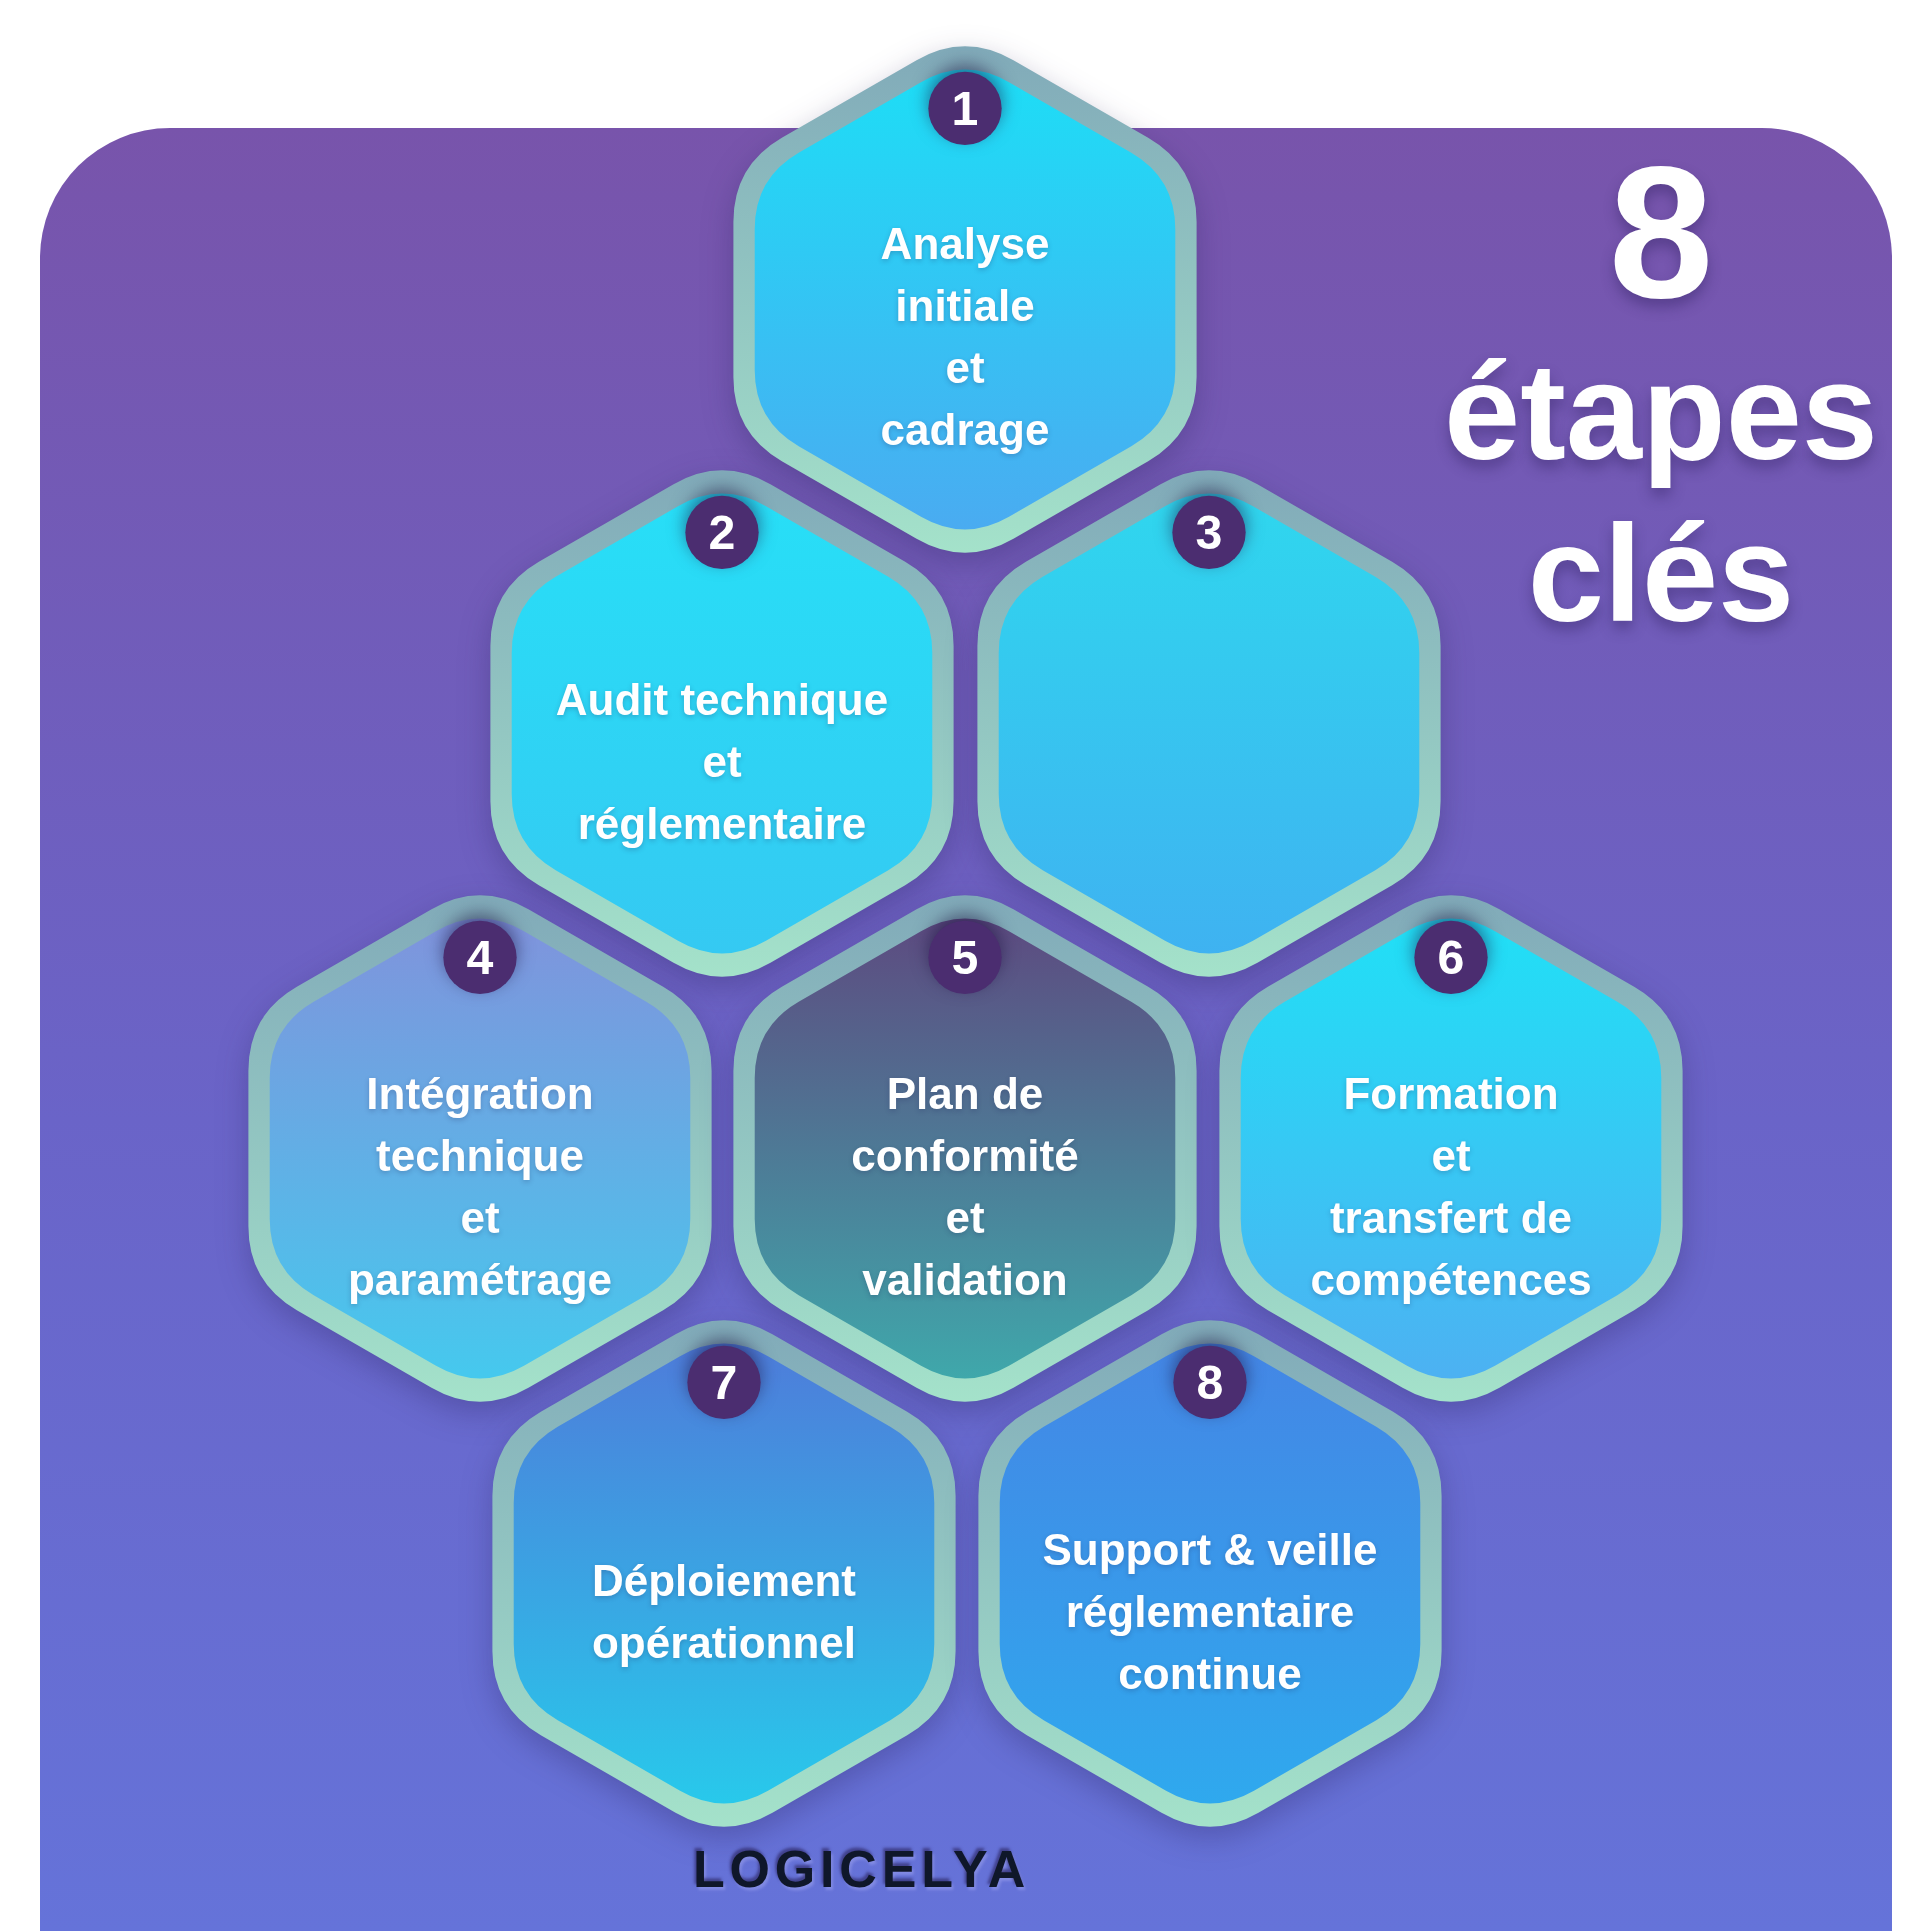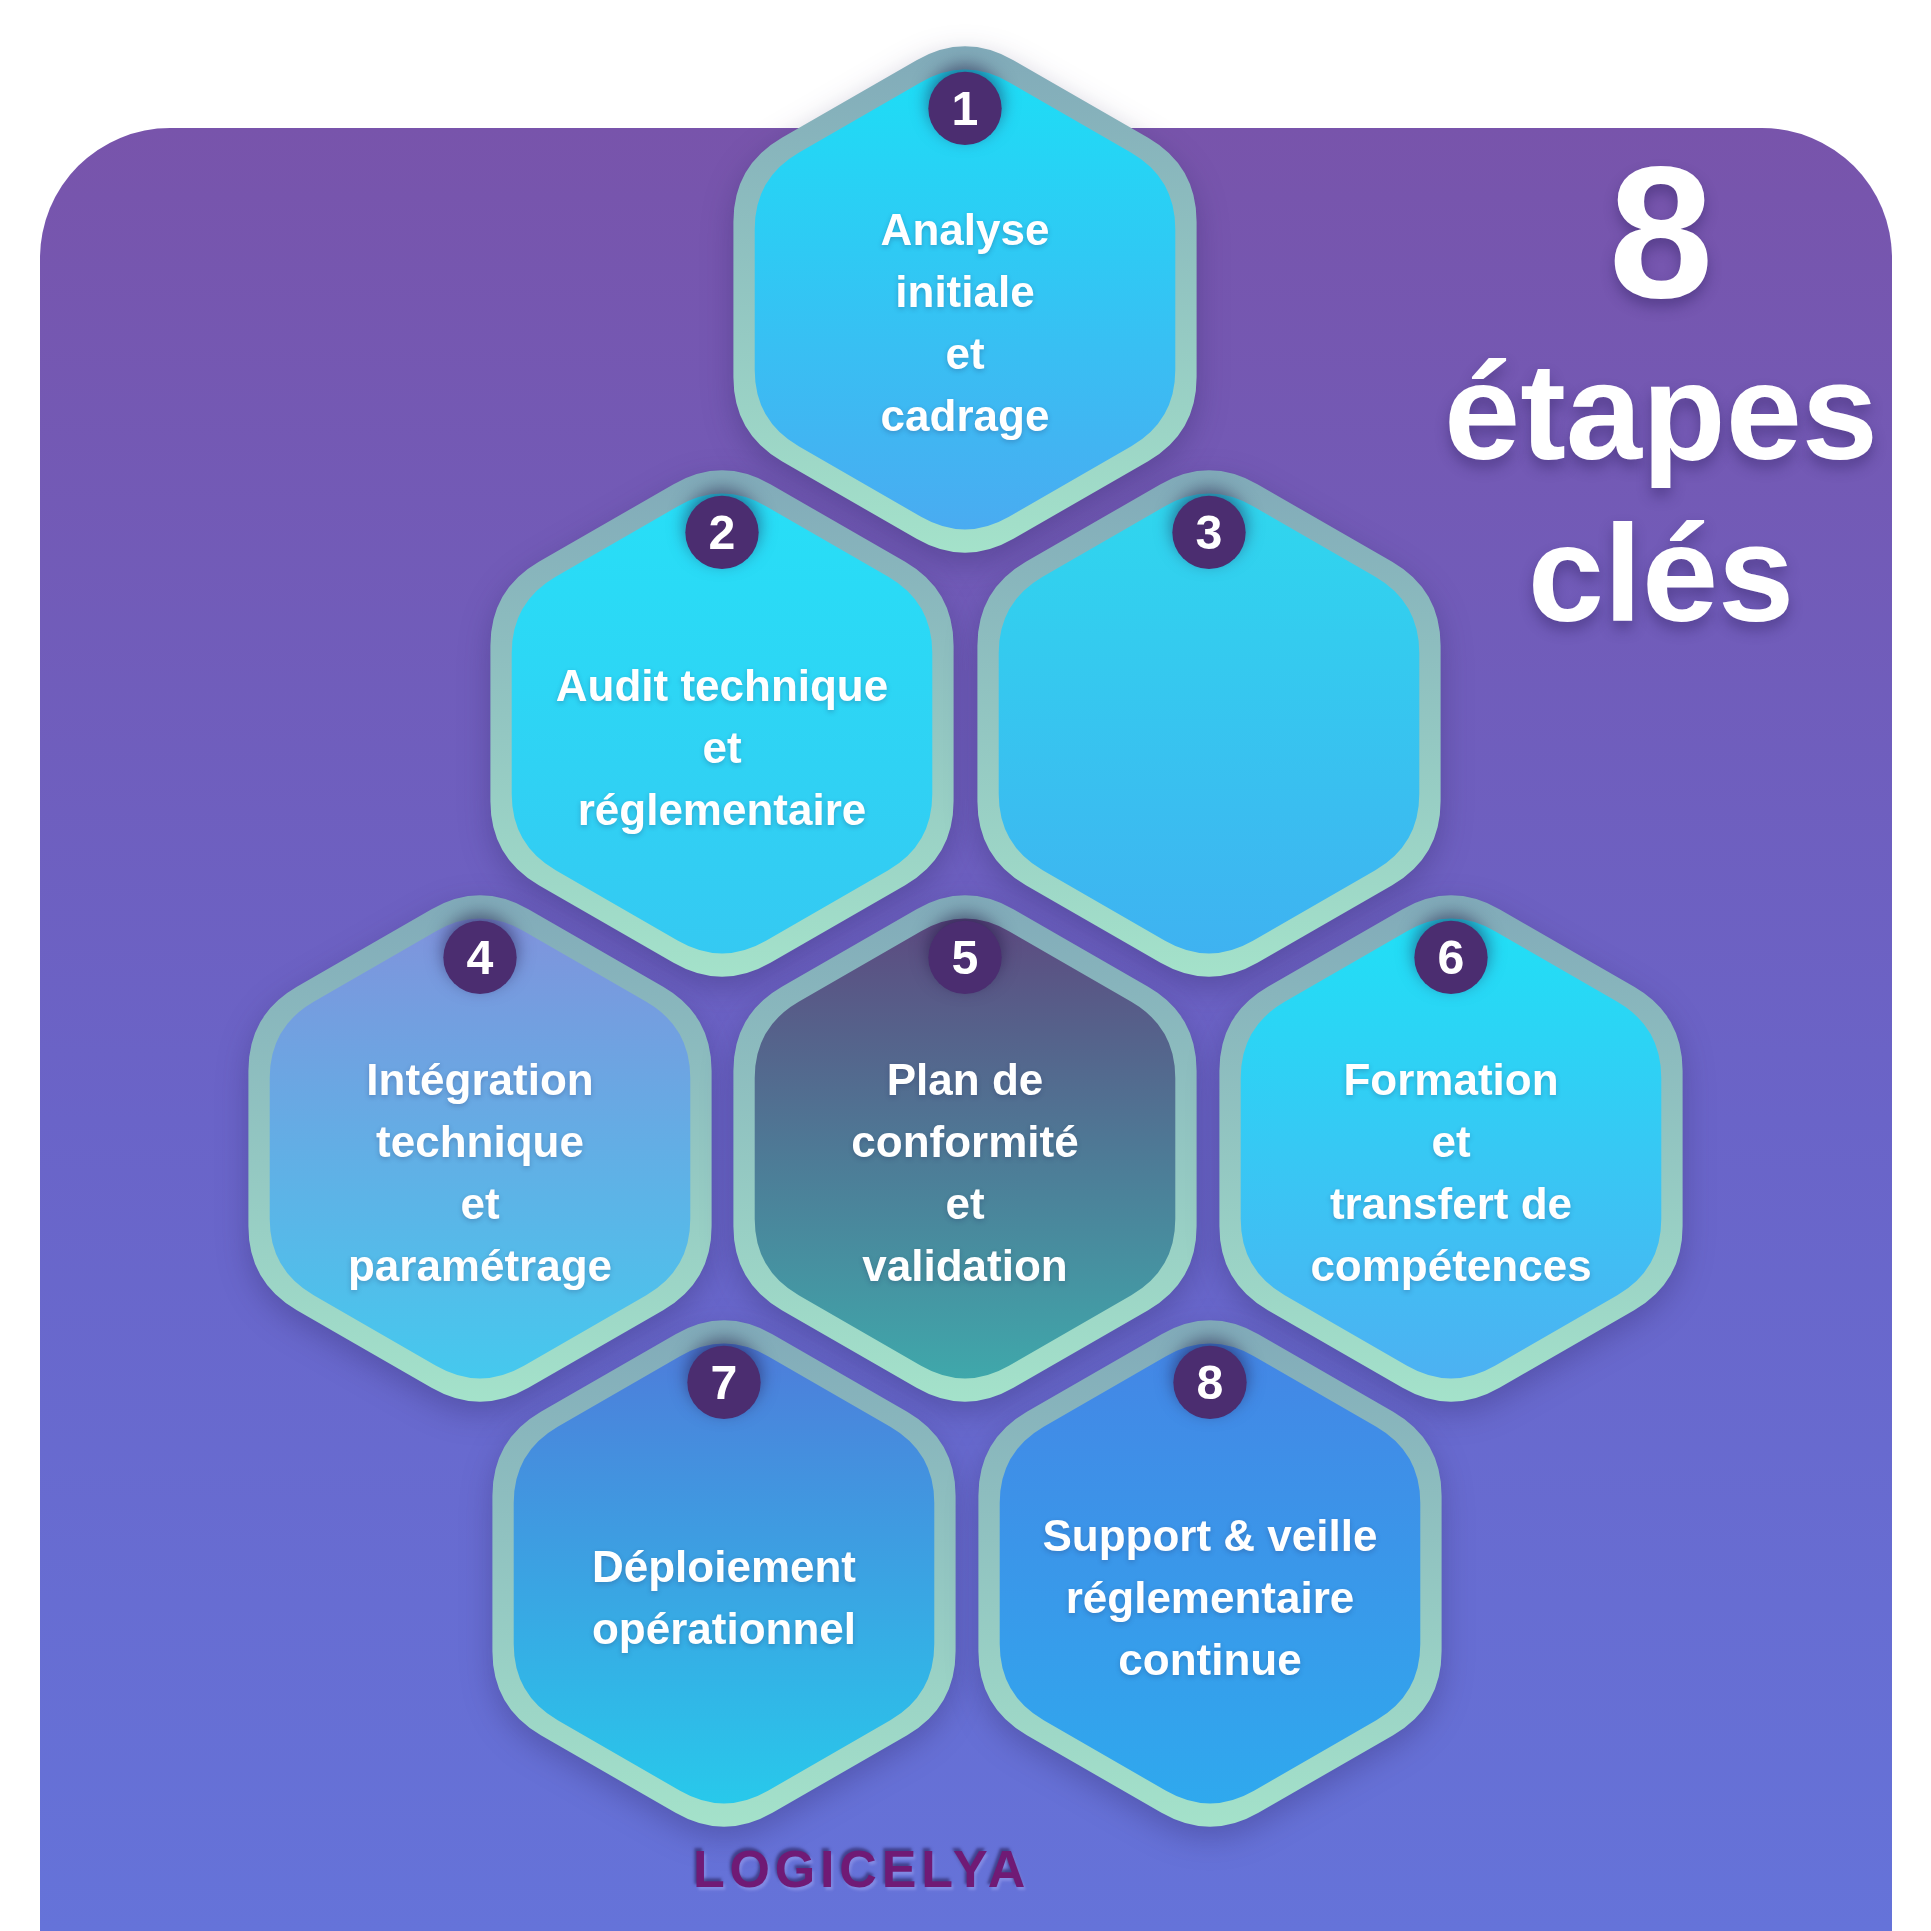--- a/index.html
+++ b/index.html
@@ -25,39 +25,39 @@
   #hexes .hex:nth-child(5){left:714px;top:859px;}
   #hexes .hex:nth-child(6){left:1200px;top:859px;}
   #hexes .hex:nth-child(7){left:473px;top:1284px;}
   #hexes .hex:nth-child(8){left:959px;top:1284px;}
   .badge{filter:drop-shadow(0 -7px 9px rgba(25,15,60,0.55));}
   .badge-num{
     font-family:"Liberation Sans", sans-serif;
     font-size:50px;font-weight:bold;fill:#ffffff;
   }
   .hex-label{
-    position:absolute;left:58px;top:154px;width:386px;height:319px;
+    position:absolute;left:58px;top:168px;width:386px;height:319px;
     display:flex;align-items:center;justify-content:center;
     text-align:center;white-space:pre-line;
     color:#ffffff;font-weight:bold;font-size:44px;line-height:62px;
     text-shadow:0 1.9px 5.8px rgba(30,40,90,0.25);
   }
   
   #title{
     position:absolute;left:1352px;top:133px;width:618px;
     text-align:center;color:#ffffff;font-weight:bold;
     text-shadow:0 7.7px 13.5px rgba(50,35,100,0.45);
   }
   #title .title-8{font-size:188px;line-height:198px;}
   #title .title-word{font-size:137px;line-height:162px;}
   
   #watermark{
     position:absolute;left:0;top:1839px;width:1723px;
     text-align:center;font-size:52px;font-weight:bold;letter-spacing:4.8px;
-    color:#701a75;
+    color:#0f172a;
     text-shadow:-1.9px -2.9px 2.9px rgba(35,25,80,0.55), 1.9px 2.9px 2.9px rgba(200,200,255,0.30);
   }
 </style>
 </head>
 <body>
 
 <div id="panel"></div>
 
 <div id="hexes">
     <div class="hex">

